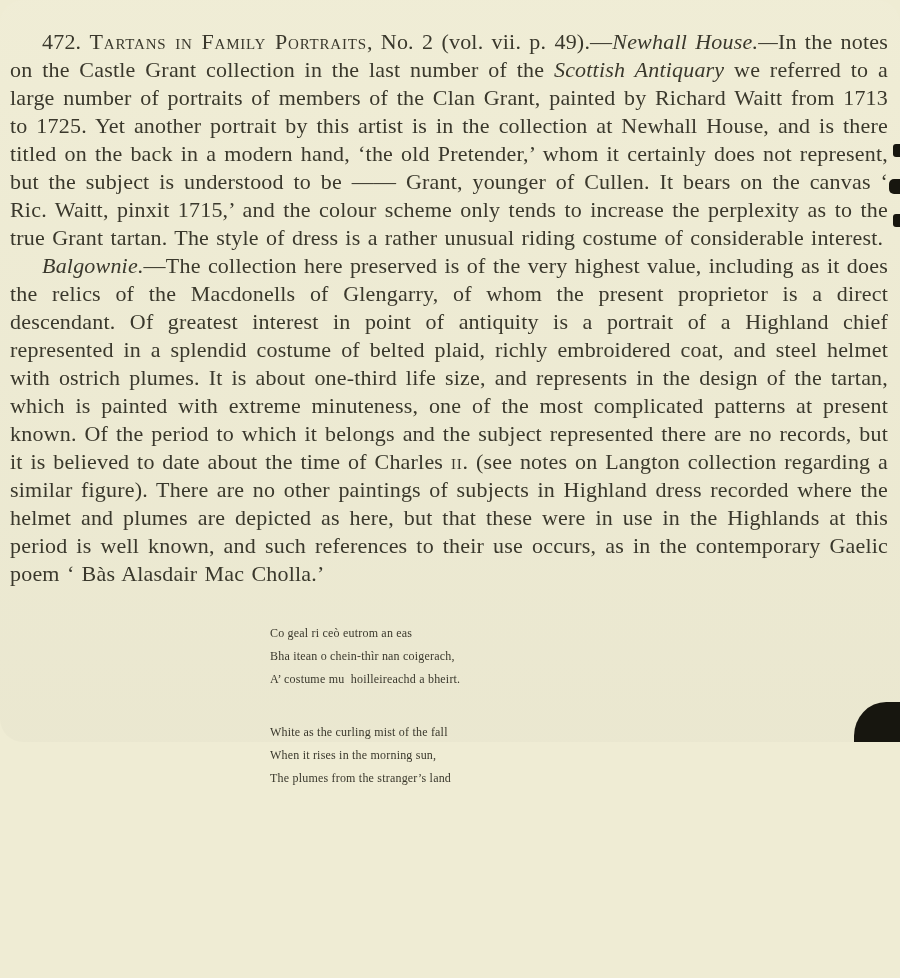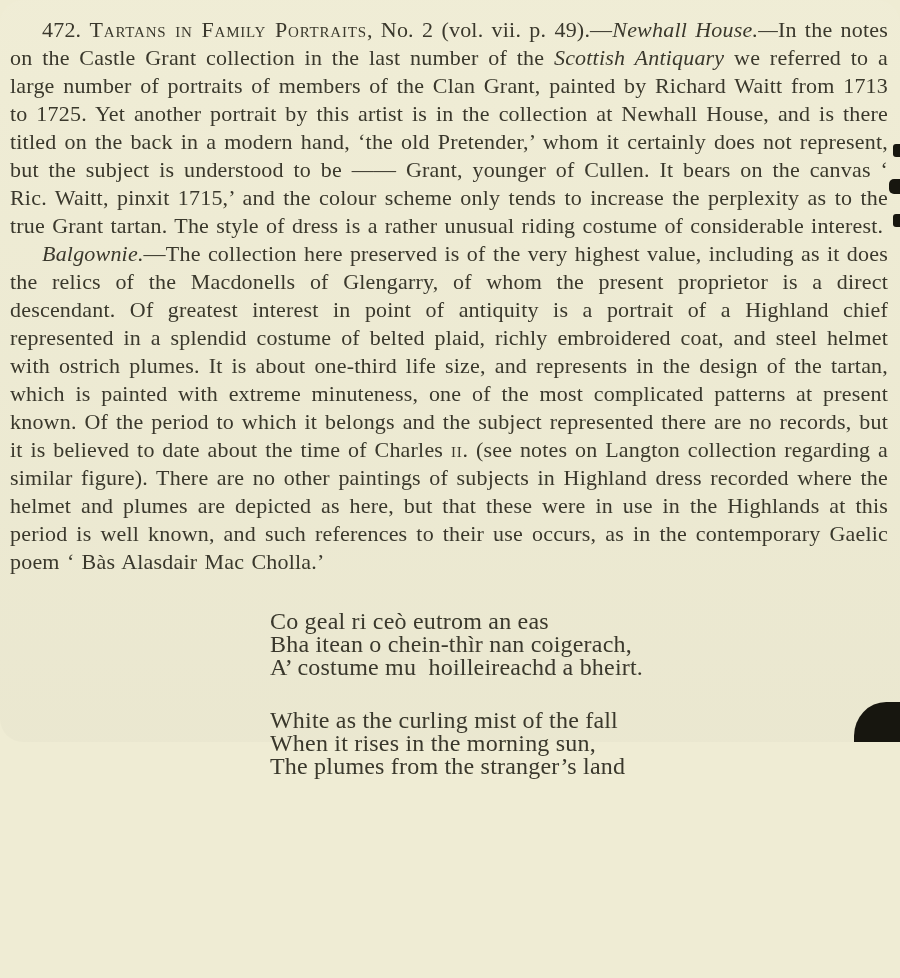--- a/index.html
+++ b/index.html
@@ -13,39 +13,39 @@
     height: 978px;
     overflow: hidden;
     background: var(--bg);
     color: var(--ink);
     font-family: "Liberation Serif", "DejaVu Serif", serif;
     position: relative;
   }
   .page {
     width: 900px;
     height: 742px;
-    padding: 16px 12px 0 10px;
+    padding: 28px 12px 0 10px;
     background: linear-gradient(180deg, rgba(255,255,255,0.04), rgba(0,0,0,0.02));
     position: relative;
     border-radius: 23px;
   }
   .body-para {
     font-size: 22px;
     line-height: 28px;
     text-align: justify;
     text-indent: 32px;
     margin: 0;
     word-spacing: 1.5px;
     letter-spacing: 0.2px;
   }
   .sc { font-variant: small-caps; letter-spacing: 0.8px; }
   .it { font-style: italic; }
   .poem {
     margin-left: 260px;
-    font-size: 24px;
+    font-size: 12px;
     line-height: 23px;
     letter-spacing: 0.2px;
   }
   .poem-gaelic { margin-top: 34px; }
   .poem-english { margin-top: 30px; }
   .poem-line { white-space: pre; }
   
   .artifact { position: absolute; background: #17160f; }
   .tick-1 { right: 0; top: 144; top: 144px; width: 7px; height: 13px; border-radius: 3px 0 0 3px; }
   .tick-2 { right: 0; top: 179px; width: 11px; height: 15px; border-radius: 5px 0 0 5px; }

